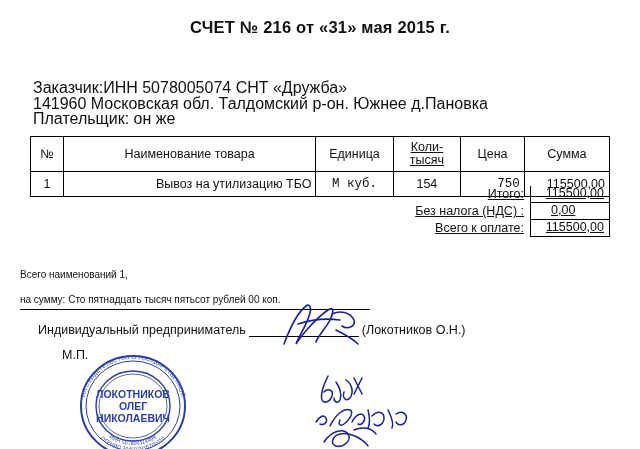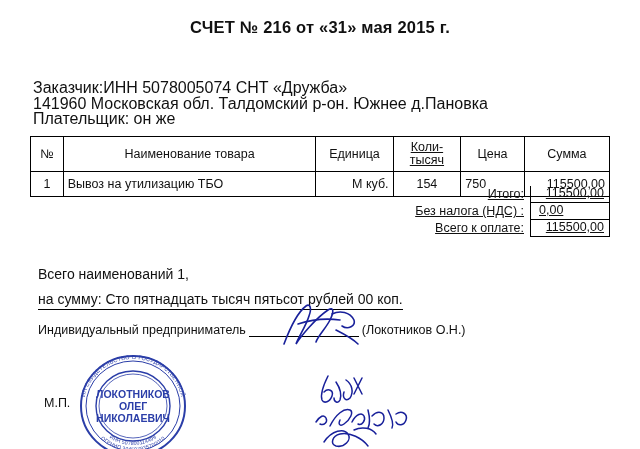--- a/index.html
+++ b/index.html
@@ -63,24 +63,24 @@
     height: 30px;
     line-height: 13px;
   }
   .col-num { width: 26px; text-align: center; }
   .col-name { width: 278px; }
   .col-unit { width: 72px; text-align: center; }
   .col-qty { width: 64px; text-align: center; text-decoration: underline; }
   .col-price { width: 60px; text-align: center; }
   .col-sum { width: 80px; text-align: center; }
   td.cell-num { text-align: center; }
-  td.cell-name { text-align: left; padding-left: 6px; }
-  td.cell-unit { text-align: right; }
+  td.cell-name { text-align: right; padding-left: 6px; }
+  td.cell-unit { text-align: center; font-family: Liberation Mono, monospace; }
   td.cell-qty { text-align: center; }
-  td.cell-price { text-align: left; }
+  td.cell-price { text-align: right; font-family: Liberation Mono, monospace; }
   td.cell-sum { text-align: right; padding-right: 5px; }
   tbody tr td { height: 20px; }
 
   
   .totals {
     position: absolute;
     left: 30px;
     top: 168px;
     width: 580px;
     font-size: 12.5px;
@@ -105,23 +105,23 @@
     box-sizing: border-box;
     text-align: right;
     padding-right: 5px;
     line-height: 15px;
   }
   .totals-row:first-child .totals-value {
     border-top: none;
   }
   .summary {
     position: absolute;
-    left: 38px;
+    left: 20px;
     top: 248px;
-    font-size: 14px;
+    font-size: 10px;
     line-height: 17px;
   }
   .summary .amount-line {
     border-bottom: 1px solid #000;
     display: inline-block;
     padding-bottom: 1px;
     min-width: 350px;
     margin-top: 8px;
   }
   .signature-row {
@@ -134,24 +134,23 @@
   .sig-gap {
     display: inline-block;
     width: 110px;
     border-bottom: 1px solid #000;
     margin: 0 3px;
     vertical-align: bottom;
     height: 12px;
   }
   .mp {
     position: absolute;
-    left: 44px;
+    left: 62px;
     top: 330px;
     font-size: 12.5px;
-    margin-top: 48px;
   }
   
   .stamp {
     position: absolute;
     left: 70px;
     top: 330px;
     width: 126px;
     height: 112px;
     pointer-events: none;
   }
@@ -207,21 +206,21 @@
     </tbody>
   </table>
 
   <div class="totals">
     <div class="totals-row">
       <div class="totals-label">Итого:</div>
       <div class="totals-value">115500,00</div>
     </div>
     <div class="totals-row">
       <div class="totals-label">Без налога (НДС) :</div>
-      <div class="totals-value" style="text-align:left; padding-left:8px;">0,00</div>
+      <div class="totals-value" style="text-align:left; padding-left:20px;">0,00</div>
     </div>
     <div class="totals-row">
       <div class="totals-label">Всего к оплате:</div>
       <div class="totals-value">115500,00</div>
     </div>
   </div>
 
   <div class="summary">
     <div>Всего наименований 1,</div>
     <div class="amount-line">

